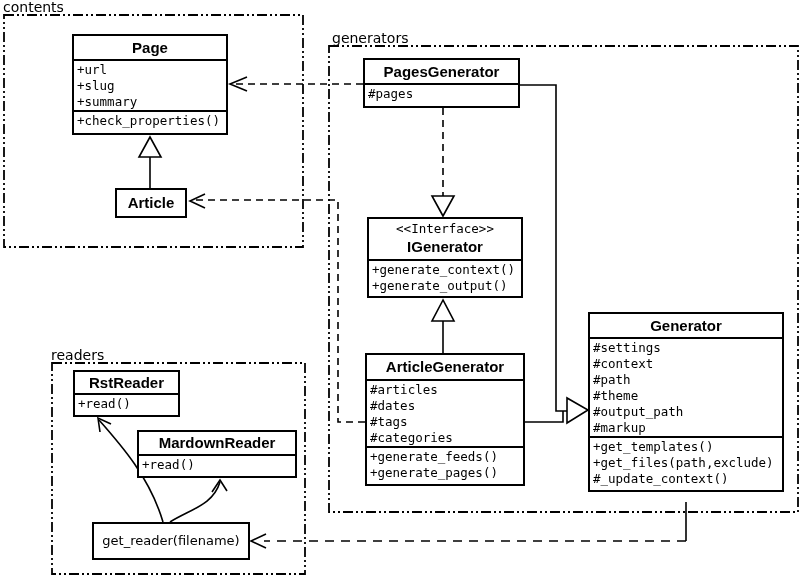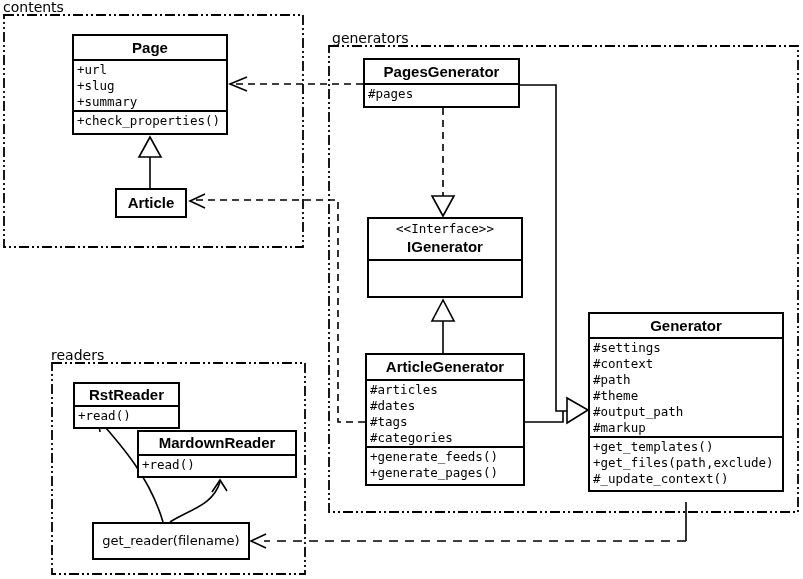--- a/index.html
+++ b/index.html
@@ -84,20 +84,24 @@
 
   <div class="cls" style="left:115px;top:188px;width:72px;height:30px;">
     <div class="cls-title" style="height:26px;line-height:26px;">Article</div>
   </div>
 
   <div class="cls" style="left:367px;top:217px;width:156px;height:81px;">
     <div class="sep" style="height:38px;padding-top:2px;">
       <div class="stereo">&lt;&lt;Interface&gt;&gt;</div>
       <div class="cls-title" style="line-height:20px;">IGenerator</div>
     </div>
+    <div class="sec">
+      <div class="mrow">+generate_context()</div>
+      <div class="mrow">+generate_output()</div>
+    </div>
   </div>
 
   <div class="cls" style="left:365px;top:353px;width:160px;height:133px;">
     <div class="cls-title sep" style="height:24px;line-height:24px;">ArticleGenerator</div>
     <div class="sec sep" style="height:64px;">
       <div class="mrow">#articles</div>
       <div class="mrow">#dates</div>
       <div class="mrow">#tags</div>
       <div class="mrow">#categories</div>
     </div>
@@ -117,21 +121,21 @@
       <div class="mrow">#output_path</div>
       <div class="mrow">#markup</div>
     </div>
     <div class="sec">
       <div class="mrow">+get_templates()</div>
       <div class="mrow">+get_files(path,exclude)</div>
       <div class="mrow">#_update_context()</div>
     </div>
   </div>
 
-  <div class="cls" style="left:73px;top:370px;width:107px;height:47px;margin-top:12px;">
+  <div class="cls" style="left:73px;top:370px;width:107px;height:47px;">
     <div class="cls-title sep" style="height:21px;line-height:21px;">RstReader</div>
     <div class="sec">
       <div class="mrow">+read()</div>
     </div>
   </div>
 
   <div class="cls" style="left:137px;top:430px;width:160px;height:48px;">
     <div class="cls-title sep" style="height:22px;line-height:22px;">MardownReader</div>
     <div class="sec">
       <div class="mrow">+read()</div>

